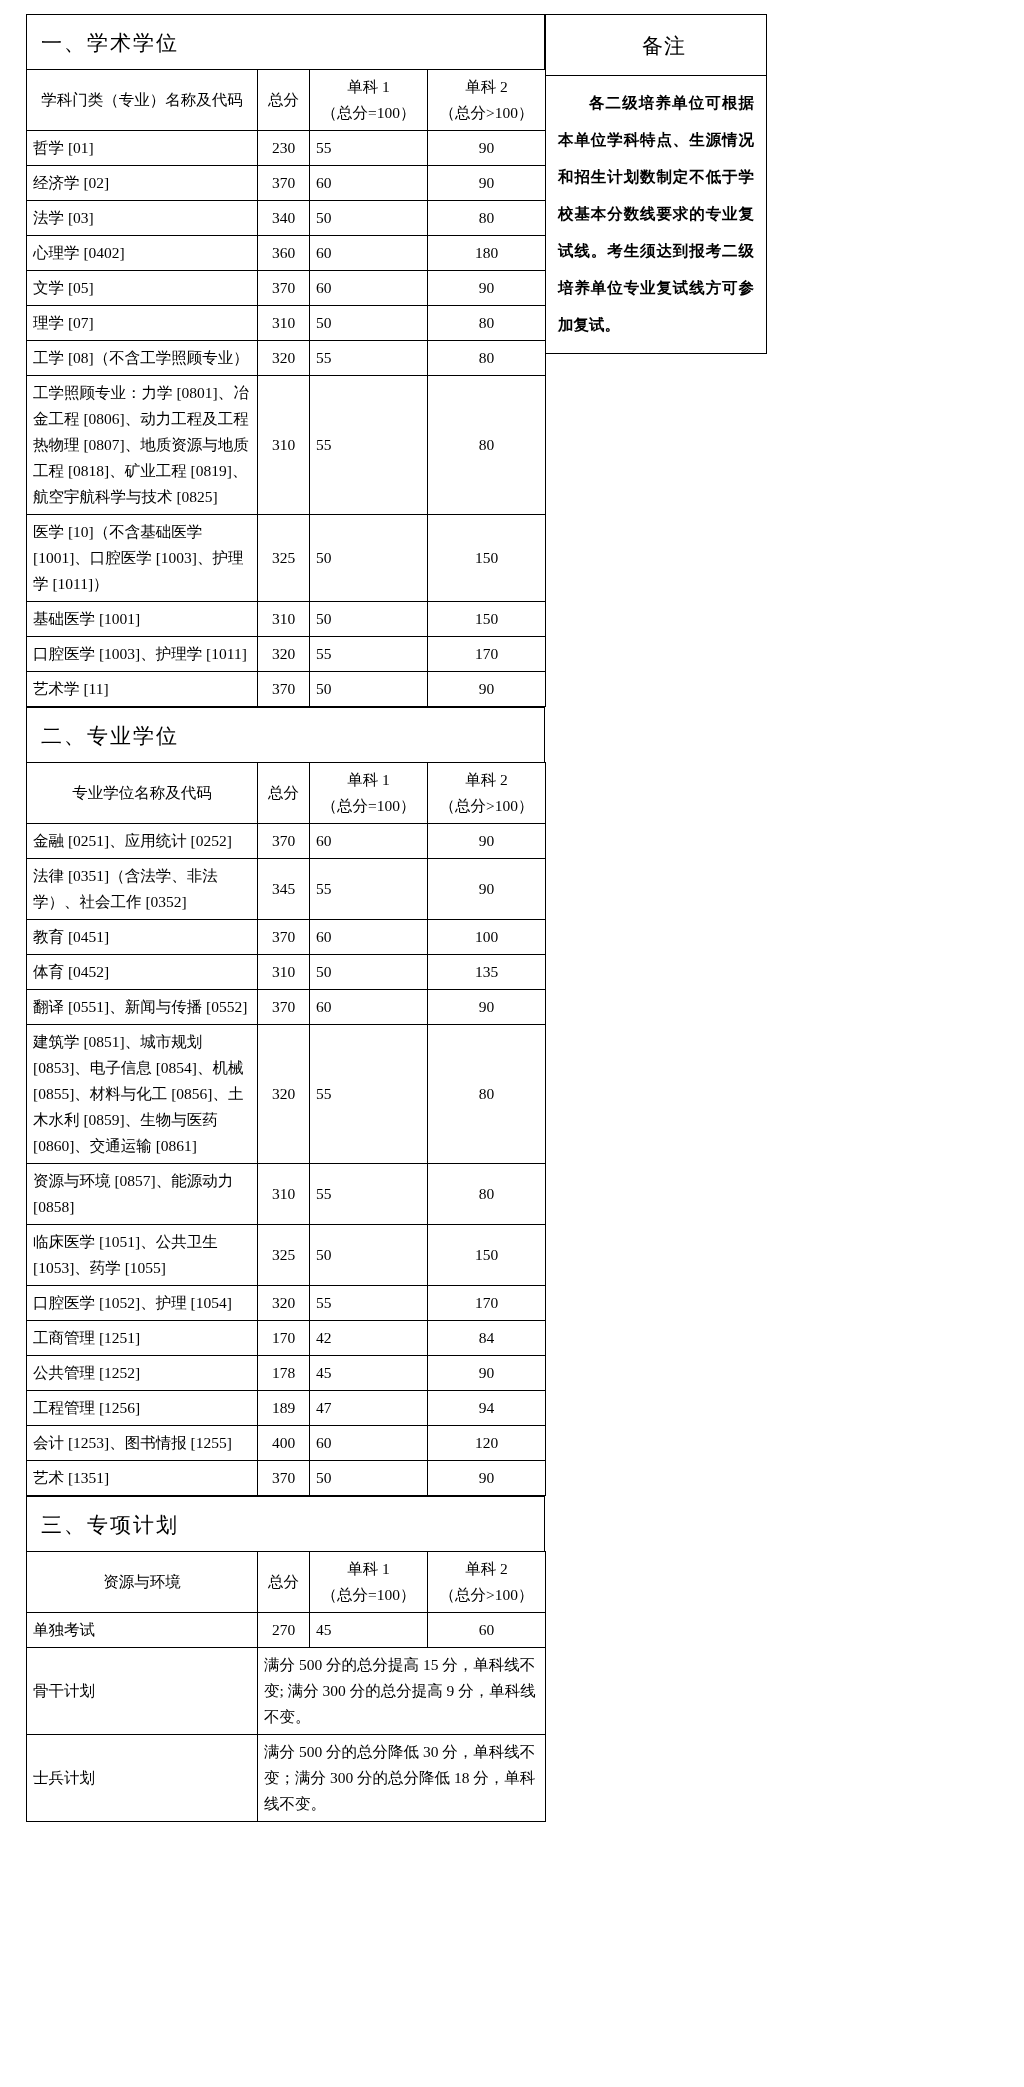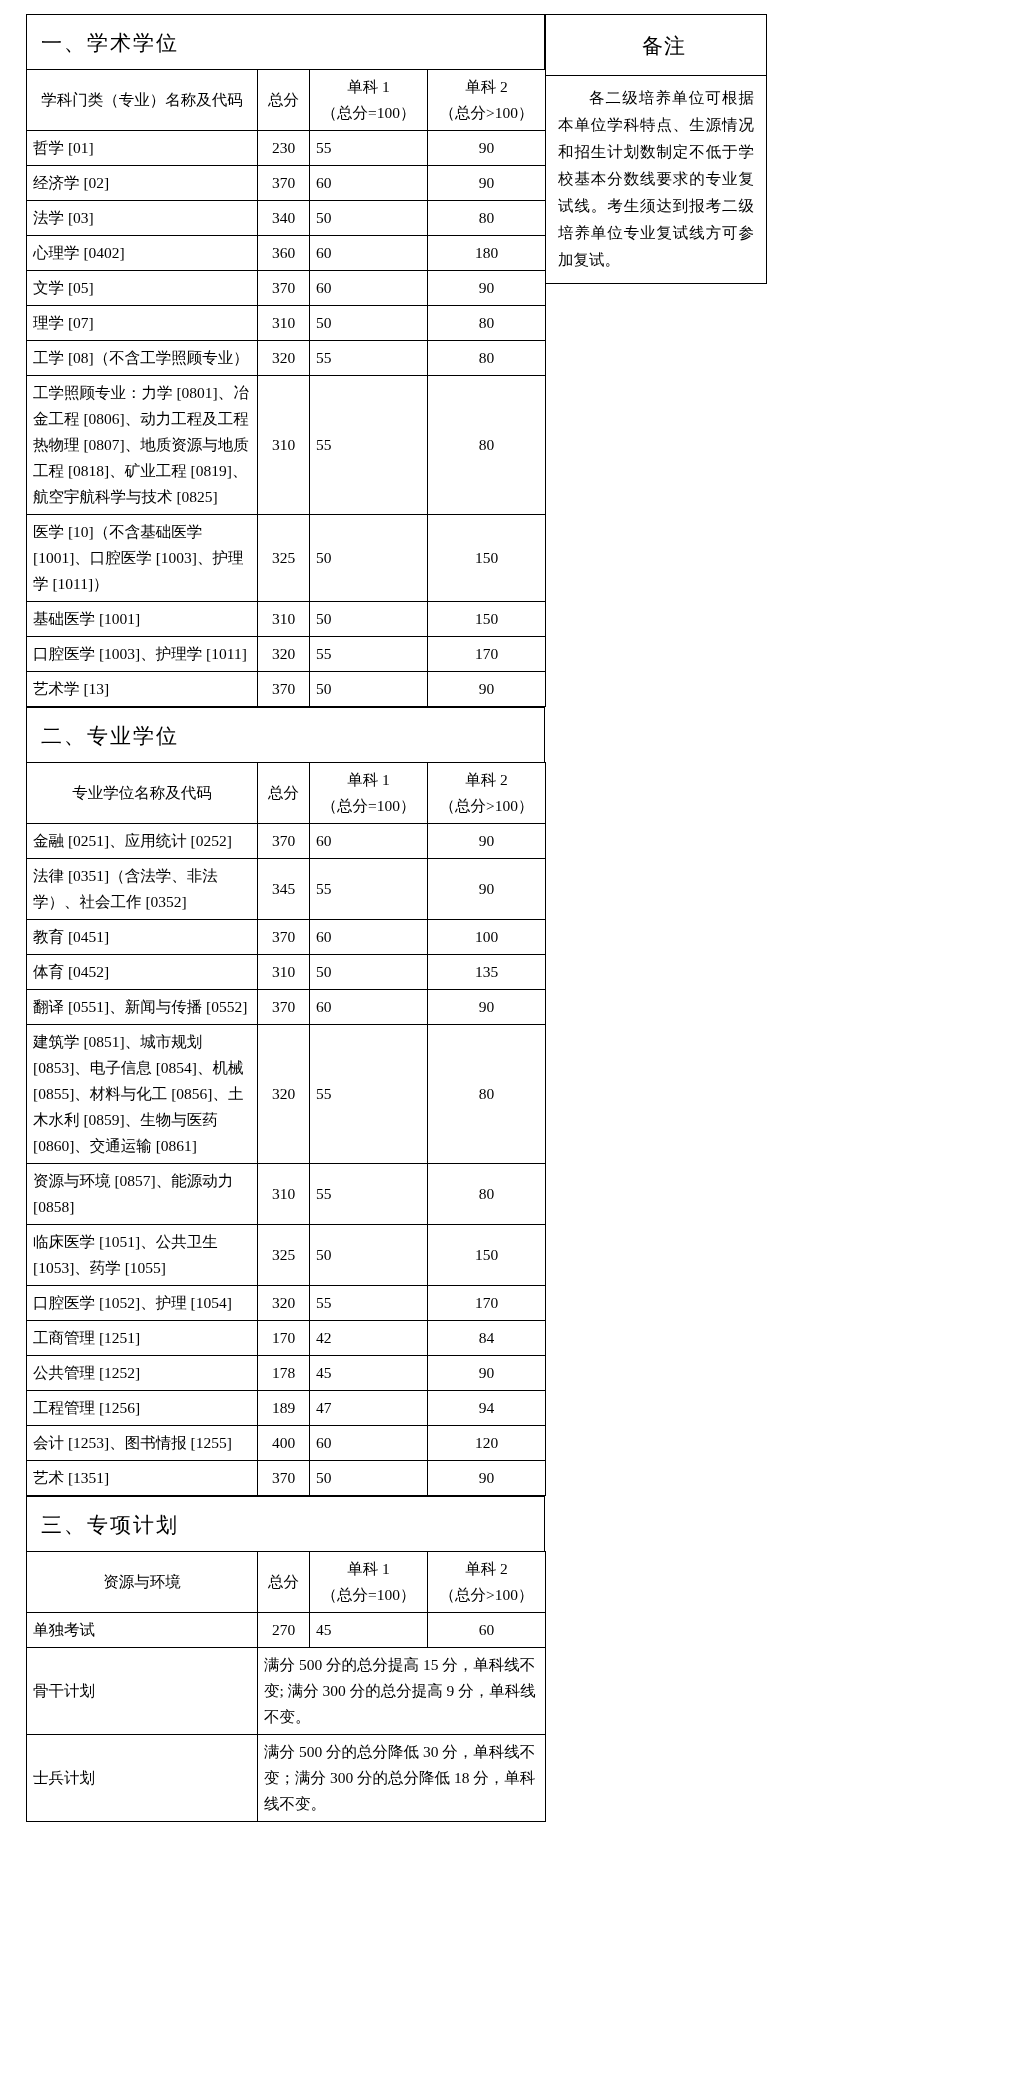--- a/index.html
+++ b/index.html
@@ -43,24 +43,25 @@
   }
   .right-title {
     text-align: center;
     font-size: 21px;
     padding: 17px 0 15px 16px;
     border-bottom: 1px solid #000;
     letter-spacing: 1px;
   }
   .right-body {
     font-size: 15.5px;
-    line-height: 27px;
+    line-height: 37px;
     padding: 8px 12px 10px 12px;
     text-align: justify;
     text-justify: inter-ideograph;
+    font-weight: bold;
   }
   .right-body .indent {
     display: block;
     text-indent: 2em;
   }
   .section-title {
     font-size: 21px;
     padding: 14px 0 12px 14px;
     border-left: 1px solid #000;
     border-right: 1px solid #000;
@@ -192,21 +193,21 @@
             <td class="c-s1">50</td>
             <td class="c-s2">150</td>
           </tr>
           <tr>
             <td class="c-name">口腔医学 [1003]、护理学 [1011]</td>
             <td class="c-total">320</td>
             <td class="c-s1">55</td>
             <td class="c-s2">170</td>
           </tr>
           <tr>
-            <td class="c-name">艺术学 [13]</td>
+            <td class="c-name">艺术学 [11]</td>
             <td class="c-total">370</td>
             <td class="c-s1">50</td>
             <td class="c-s2">90</td>
           </tr>
         </tbody>
           </table>
       </div>
 
       <div class="title-block section-title">二、专业学位</div>
       <div class="tbl-wrap">

